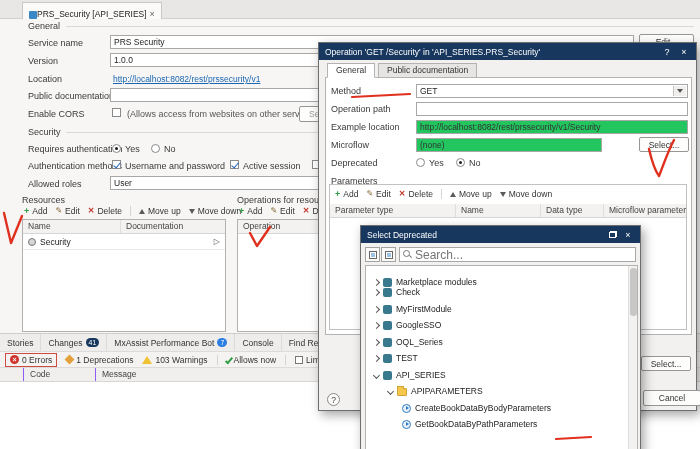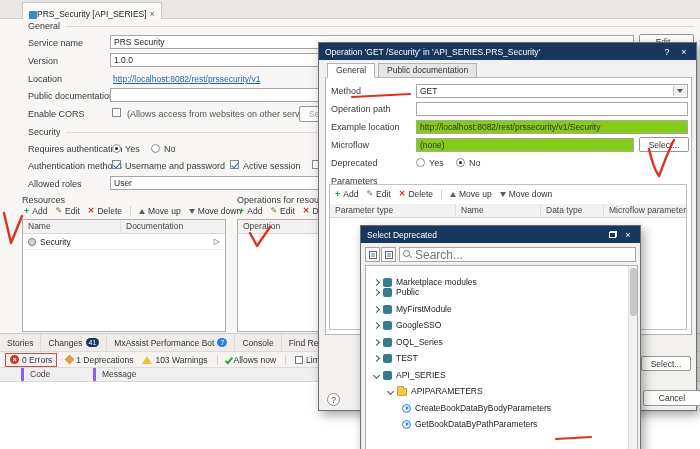--- a/index.html
+++ b/index.html
@@ -10,21 +10,21 @@
 .tabstrip{position:absolute;left:0;top:0;width:700px;height:19px;background:#e9e7e5;border-bottom:1px solid #d2d0ce}
 .doc-tab{position:absolute;left:22px;top:2px;height:17px;background:#fbfaf9;border:1px solid #c9c6c3;border-bottom:none;display:flex;align-items:flex-end;gap:0;padding:0 6px;font-size:8.5px}
 .doc-ico{width:8px;height:8px;background:#3a88c8;border-radius:1px}
 .tab-x{color:#666;font-size:9px;margin-left:3px}
 .docarea{position:absolute;left:0;top:19px;width:700px;height:314px;background:#f7f6f5}
 
 .sec-title{position:absolute;font-size:9px;color:#3a3a3a}
 .sec-line{position:absolute;height:1px;background:#dbd9d7}
 .lbl{position:absolute;font-size:9px;color:#3a3a3a;white-space:nowrap}
 .inp{position:absolute;height:14px;background:#fff;border:1px solid #a8a7a5;font-size:8.5px;line-height:12px;padding:0 3px;white-space:nowrap;overflow:hidden}
-.inp.ro{background:#84cc16;color:#333}
+.inp.ro{background:#22c55e;color:#333}
 .btn{position:absolute;background:#fdfdfc;border:1px solid #989694;border-radius:2px;font-size:8.5px;text-align:center;color:#333;line-height:14px}
 .btn.dis{color:#9a9a9a}
 .link{position:absolute;color:#1b66b1;text-decoration:underline;font-size:8.5px}
 .cb{position:absolute;width:9px;height:9px;border:1px solid #8a8a8a;background:#fff}
 .cb.on::after{content:"";position:absolute;left:2px;top:0;width:3px;height:6px;border:solid #1f63b5;border-width:0 1.6px 1.6px 0;transform:rotate(40deg)}
 .rd{position:absolute;width:9px;height:9px;border:1px solid #8a8a8a;border-radius:50%;background:#fff}
 .rd.on::after{content:"";position:absolute;left:2px;top:2px;width:3px;height:3px;border-radius:50%;background:#1e1e1e}
 
 .tbar{position:absolute;display:flex;align-items:center;gap:8px;font-size:8.5px;color:#333;white-space:nowrap}
 .tbi{display:inline-flex;align-items:center;gap:3px}
@@ -85,21 +85,21 @@
 .badge{background:#17375e;color:#fff;font-size:7px;border-radius:7px;padding:0 3px;line-height:9px}
 .badge.blue{background:#2a7de1;border-radius:50%;width:10px;padding:0;text-align:center}
 .btools{position:absolute;left:0;top:351px;height:17px;width:700px;background:#f4f3f1;border-top:1px solid #dddbd9;border-bottom:1px solid #dddbd9;display:flex;align-items:center;gap:9px;padding:0 5px;font-size:8.5px;color:#333}
 .errbox{display:inline-flex;align-items:center;gap:3px;border:1px solid #cf4a41;padding:1px 4px}
 .ic-err{width:9px;height:9px;border-radius:50%;background:#d0342c;color:#fff;font-size:7px;line-height:9px;text-align:center;font-weight:bold}
 .ic-dep{width:7px;height:7px;background:#e2a13c;transform:rotate(45deg)}
 .ic-warn{width:0;height:0;border-left:5px solid transparent;border-right:5px solid transparent;border-bottom:8px solid #f0c233}
 .ic-check{width:4px;height:8px;border:solid #2f9e44;border-width:0 2px 2px 0;transform:rotate(40deg)}
 .ic-limit{width:8px;height:8px;border:1px solid #777;background:#fff}
 .bhead{position:absolute;left:0;top:368px;height:14px;width:700px;background:#f1efed;border-bottom:1px solid #d8d6d4;display:flex;font-size:8.5px;color:#444}
-.bhc{padding:1px 6px;border-right:3px solid #8b5cf6}
+.bhc{padding:1px 6px;border-right:1px solid #8b5cf6}
 .bbody{position:absolute;left:0;top:382px;width:700px;height:67px;background:#fff}
 .ann{position:absolute;inset:0;z-index:90;pointer-events:none}
 .z10{z-index:10}.z20{z-index:20}
 </style>
 </head>
 <body>
 
 <div class="screen">
 
   <div class="tabstrip">
@@ -280,21 +280,21 @@
           <span class="car"></span>
         </span></div>
 
     <div class="lbl" style="left:12px;top:61px;z-index:3">Operation path</div>
     <div class="inp" style="left:97px;top:59px;width:272px;z-index:3"></div>
 
     <div class="lbl" style="left:12px;top:79px;z-index:3">Example location</div>
     <div class="inp ro" style="left:97px;top:77px;width:272px;z-index:3">http://localhost:8082/rest/prssecurity/v1/Security</div>
 
     <div class="lbl" style="left:12px;top:97px;z-index:3">Microflow</div>
-    <div class="inp ro" style="left:97px;top:95px;width:218px;z-index:3">(none)</div>
+    <div class="inp ro" style="left:97px;top:95px;width:186px;z-index:3">(none)</div>
     <div class="btn" style="left:320px;top:94px;width:50px;height:15px;z-index:3">Select...</div>
 
     <div class="lbl" style="left:12px;top:115px;z-index:3">Deprecated</div>
     <span class="rd" style="left:97px;top:115px;z-index:3"></span>
     <div class="lbl" style="left:110px;top:115px;z-index:3">Yes</div>
     <span class="rd on" style="left:137px;top:115px;z-index:3"></span>
     <div class="lbl" style="left:150px;top:115px;z-index:3">No</div>
 
     <div class="lbl" style="left:12px;top:133px;z-index:3">Parameters</div>
     <div class="grp" style="left:10px;top:141px;width:358px;height:146px;z-index:3"></div>
@@ -352,21 +352,21 @@
     </div>
     <div class="treebox" style="left:4px;top:39px;width:273px;height:189px">
       <div class="trow lv0" style="top:8px">
           <span class="chev"></span>
           <span class="ico-mod"></span>
           <span>Marketplace modules</span>
         </div>
       <div class="trow lv0" style="top:18px">
           <span class="chev"></span>
           <span class="ico-mod"></span>
-          <span>Public</span>
+          <span>Check</span>
         </div>
       <div class="trow lv0" style="top:35px">
           <span class="chev"></span>
           <span class="ico-mod"></span>
           <span>MyFirstModule</span>
         </div>
       <div class="trow lv0" style="top:51px">
           <span class="chev"></span>
           <span class="ico-mod"></span>
           <span>GoogleSSO</span>

